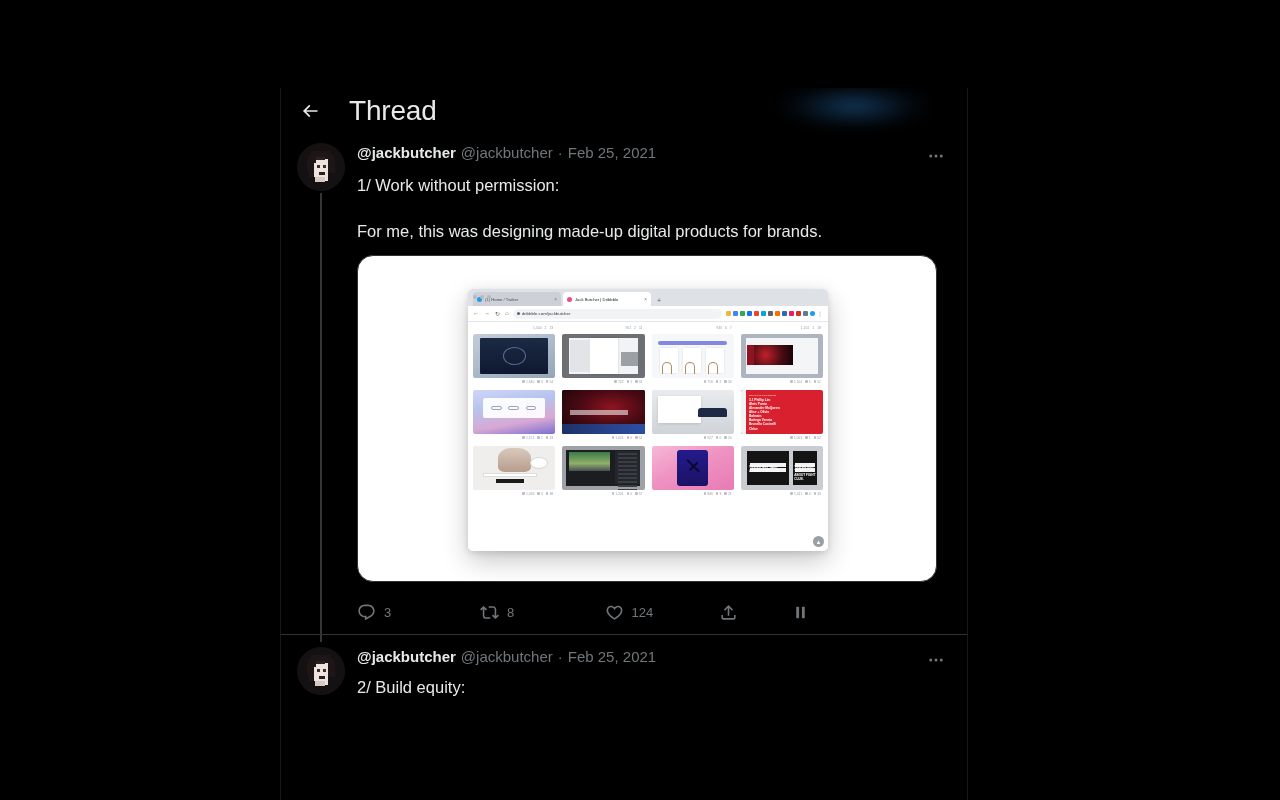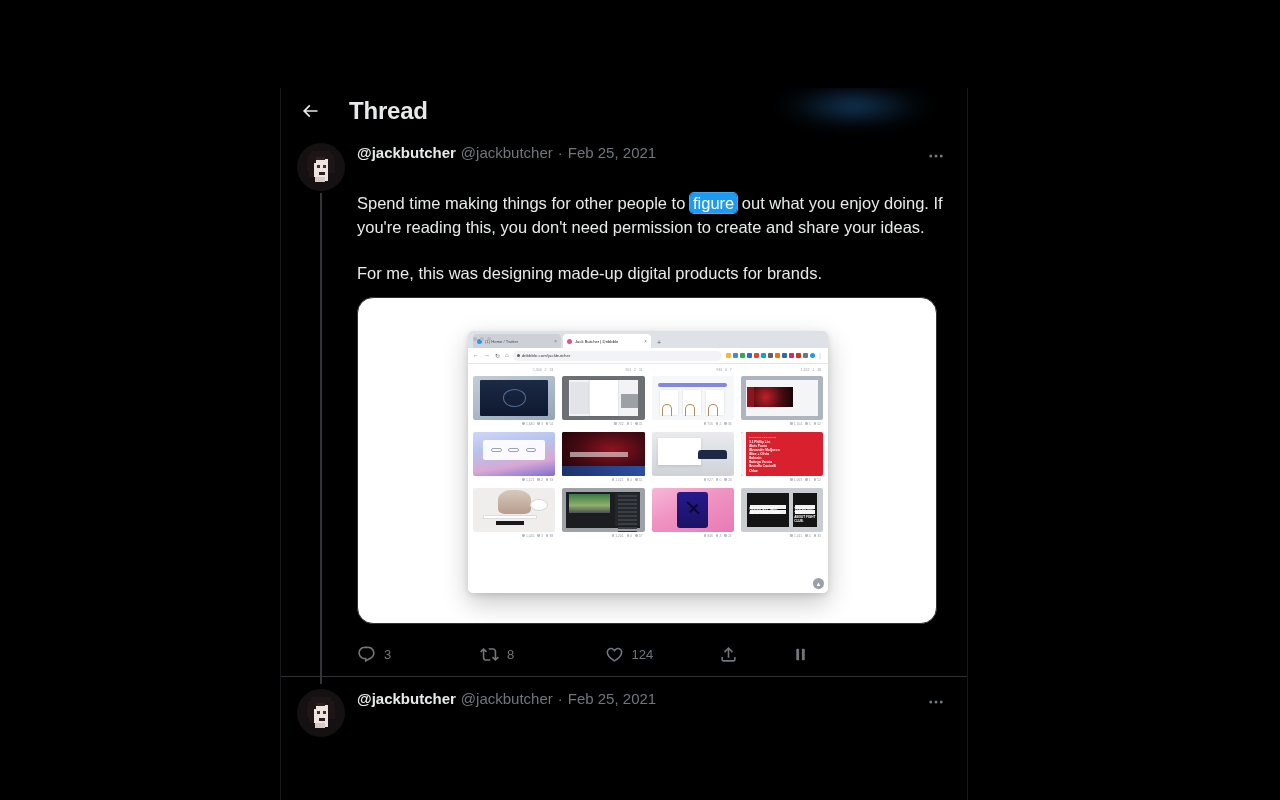--- a/index.html
+++ b/index.html
@@ -43,22 +43,22 @@
   .back-btn {
     width: 34px; height: 34px;
     border-radius: 50%;
     display: flex; align-items: center; justify-content: center;
     cursor: pointer;
   }
   .back-btn svg { width: 20px; height: 20px; fill: #e7e9ea; }
   .topbar-title {
     margin-left: 22px;
     color: #e7e9ea;
-    font-size: 24px;
-    font-weight: bold;
+    font-size: 28px;
+    font-weight: normal;
     letter-spacing: -0.2px;
   }
 
   
   .tweet {
     position: relative;
     display: flex;
     padding: 10px 16px 0 16px;
   }
   .avatar-col {
@@ -417,22 +417,22 @@
           <div class="more-btn">
             <svg viewBox="0 0 24 24">
               <circle cx="5" cy="12" r="2"></circle>
                 <circle cx="12" cy="12" r="2"></circle>
                 <circle cx="19" cy="12" r="2"></circle>
             </svg>
           </div>
         </div>
 
 
-
-        <div class="tweet-text" style="margin-top:22px;"><span>Spend time making things for other people to </span><span class="sel">figure</span><span> out what you enjoy doing. If you're reading this, you don't need permission to create and share your ideas.</span></div>
+        <div class="tweet-text">1/ Work without permission:</div>
+
 
         <div class="tweet-text" style="margin-top:22px;">For me, this was designing made-up digital products for brands.</div>
 
         <div class="media">
           <div class="browser">
 
             <div class="br-tabbar">
               <div class="traffic">
                   <i></i>
                   <i></i>
@@ -741,17 +741,18 @@
           <span class="dot">·</span>
           <span class="date">Feb 25, 2021</span>
           <div class="more-btn">
             <svg viewBox="0 0 24 24">
               <circle cx="5" cy="12" r="2"></circle>
                 <circle cx="12" cy="12" r="2"></circle>
                 <circle cx="19" cy="12" r="2"></circle>
             </svg>
           </div>
         </div>
+        <div class="tweet-text">2/ Build equity:</div>
       </div>
     </div>
 
   </div>
 </div>
 
 </body></html>

